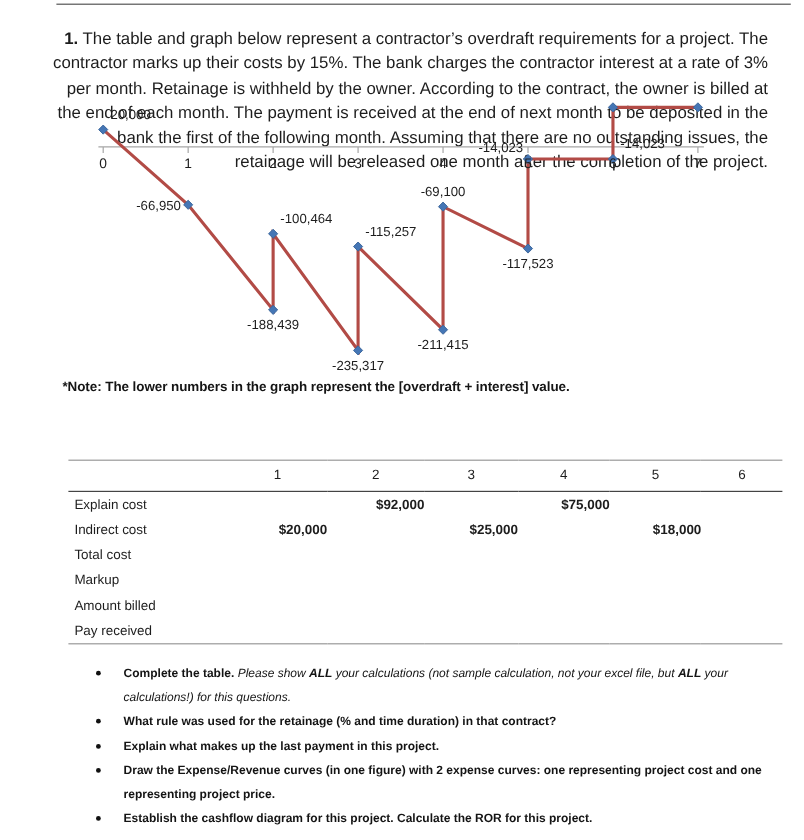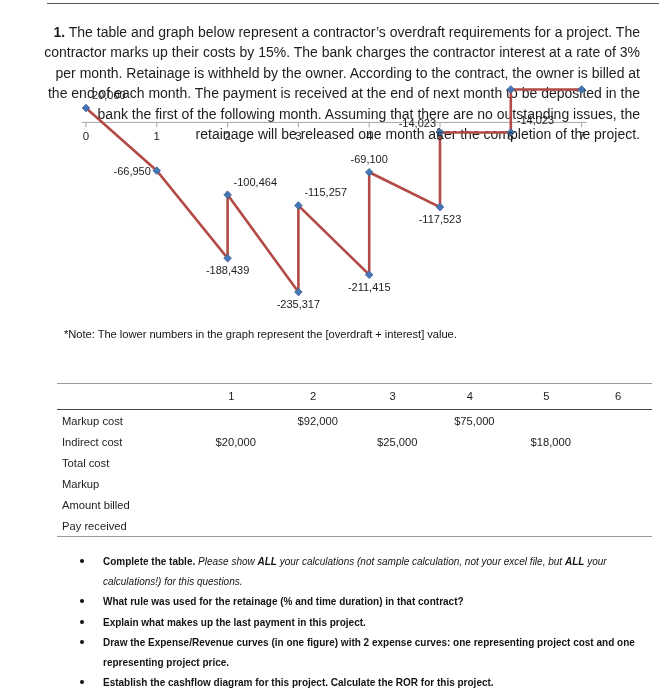--- a/index.html
+++ b/index.html
@@ -50,26 +50,25 @@
     left: 0px;
     top: 83px;
     width: 670px;
     height: 240px;
   }
   .chart-svg { display: block; }
 
   .note {
     position: absolute;
     left: 52px;
-    top: 328px;
+    top: 317px;
     font-size: 11.2px;
-    font-weight: normal;
+    font-weight: bold;
     color: #151515;
     letter-spacing: -0.05px;
-    margin-left: 12px;
   }
 
   
   .tbl-wrap {
     position: absolute;
     left: 57px;
     top: 383px;
     width: 595px;
   }
   table.data {
@@ -89,23 +88,24 @@
     height: 23px;
     padding-bottom: 2px;
   }
   table.data thead th.rowhead { text-align: left; }
   table.data tbody td.rowhead {
     text-align: left;
     padding-left: 5px;
     white-space: nowrap;
   }
   table.data tbody td.val {
-    text-align: center;
+    text-align: right;
     padding-left: 9px;
     white-space: nowrap;
+    font-weight: bold;
   }
   .rule-top { border-top: 1px solid #9a9a9a; }
   .rule-head { border-bottom: 1.6px solid #444; }
   .rule-bottom { border-bottom: 1.3px solid #9a9a9a; }
 
   
   .bullets {
     position: absolute;
     left: 72px;
     top: 552px;
@@ -212,21 +212,21 @@
             <th style="width: 92px;">1</th>
             <th style="width: 90px;">2</th>
             <th style="width: 86px;">3</th>
             <th style="width: 84px;">4</th>
             <th style="width: 84px;">5</th>
             <th style="width: 84px;">6</th>
           </tr>
       </thead>
       <tbody id="body-rows">
           <tr>
-            <td class="rowhead">Markup cost</td>
+            <td class="rowhead">Explain cost</td>
             <td class="val"></td>
             <td class="val">$92,000</td>
             <td class="val"></td>
             <td class="val">$75,000</td>
             <td class="val"></td>
             <td class="val"></td>
           </tr>
           <tr>
             <td class="rowhead">Indirect cost</td>
             <td class="val">$20,000</td>

